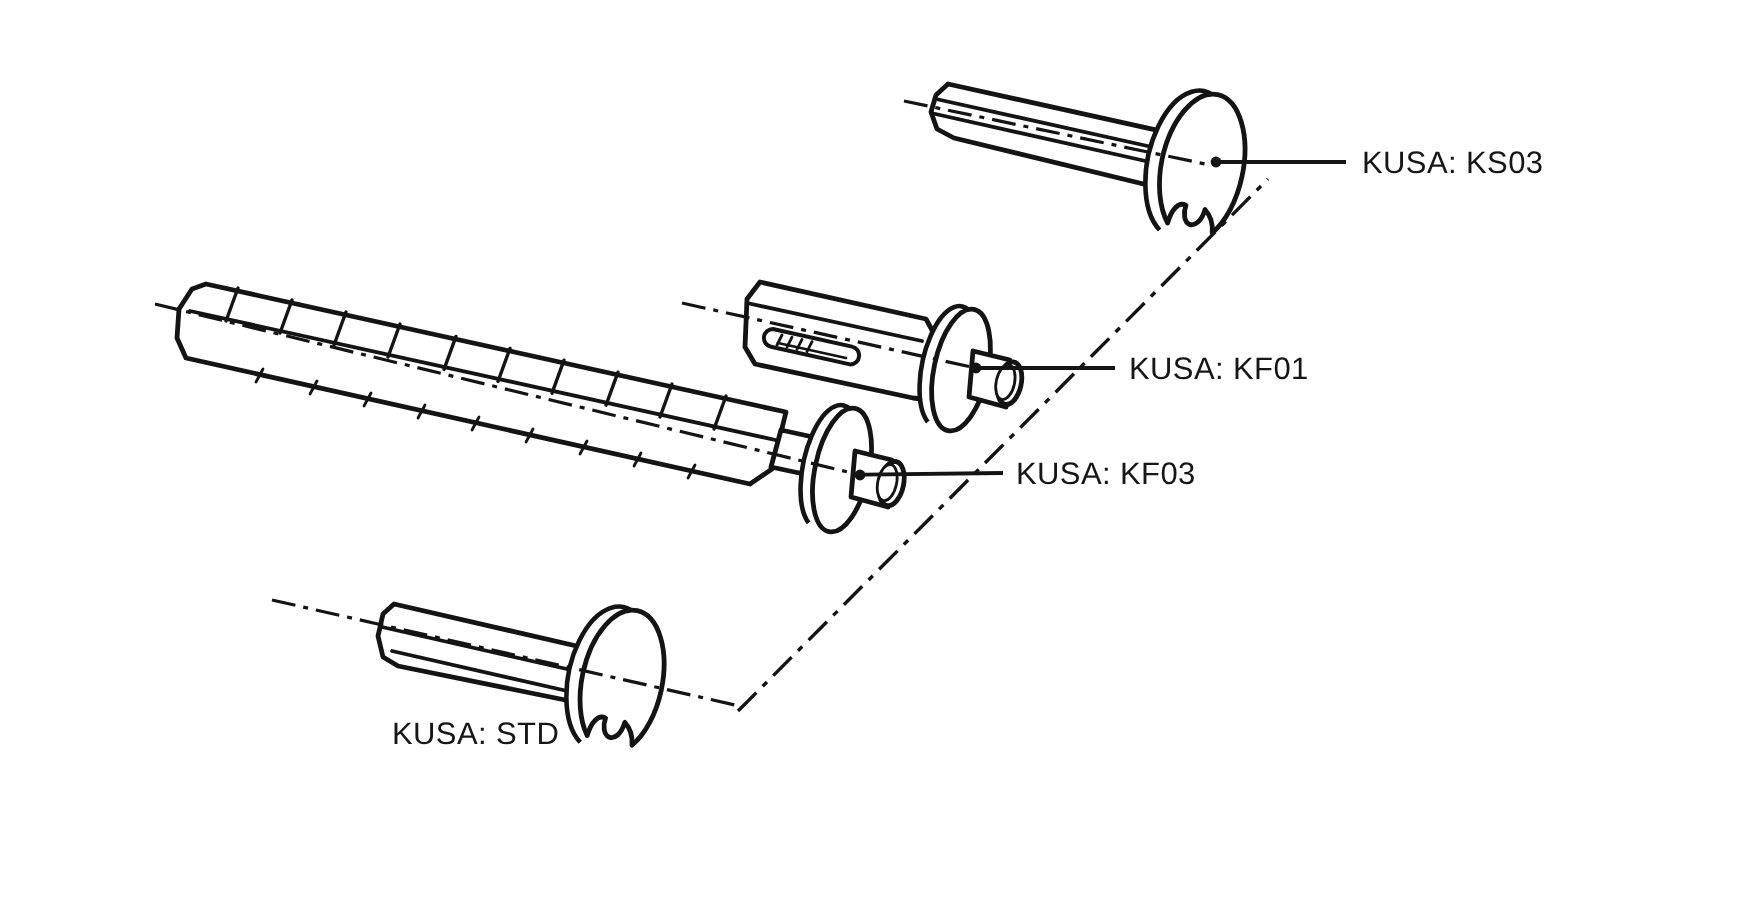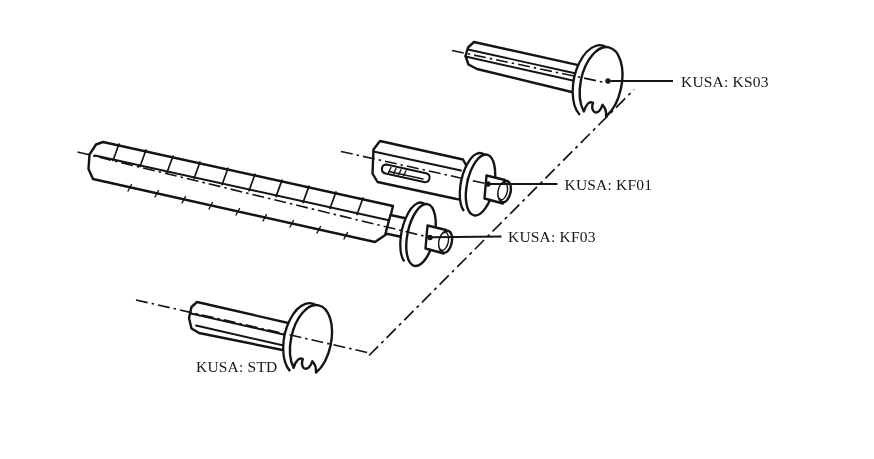--- a/index.html
+++ b/index.html
@@ -5,21 +5,21 @@
   :root{
     --line:#141414;
     --bg:#ffffff;
   }
   html,body{margin:0;padding:0;background:var(--bg);}
   .stage{
     position:relative;
     width:874px;height:459px;
     background:var(--bg);
     overflow:hidden;
-    font-family:Liberation Serif, serif;
+    font-family:Liberation Sans, sans-serif;
   }
   svg{display:block;}
   .outline{fill:#ffffff;stroke:var(--line);stroke-width:2.4;stroke-linejoin:round;stroke-linecap:round;}
   .outline-thin{fill:none;stroke:var(--line);stroke-width:1.9;stroke-linecap:round;}
   .rim{fill:#ffffff;stroke:var(--line);stroke-width:2.3;}
   .centerline{fill:none;stroke:var(--line);stroke-width:1.6;stroke-dasharray:12 4 2.5 4;}
   .datumline{fill:none;stroke:var(--line);stroke-width:1.7;stroke-dasharray:13 4.5 3 4.5;}
   .leader{fill:none;stroke:var(--line);stroke-width:1.9;}
   .tick{fill:none;stroke:var(--line);stroke-width:1.7;stroke-linecap:round;}
   .tick-light{fill:none;stroke:var(--line);stroke-width:1.4;stroke-linecap:round;}

